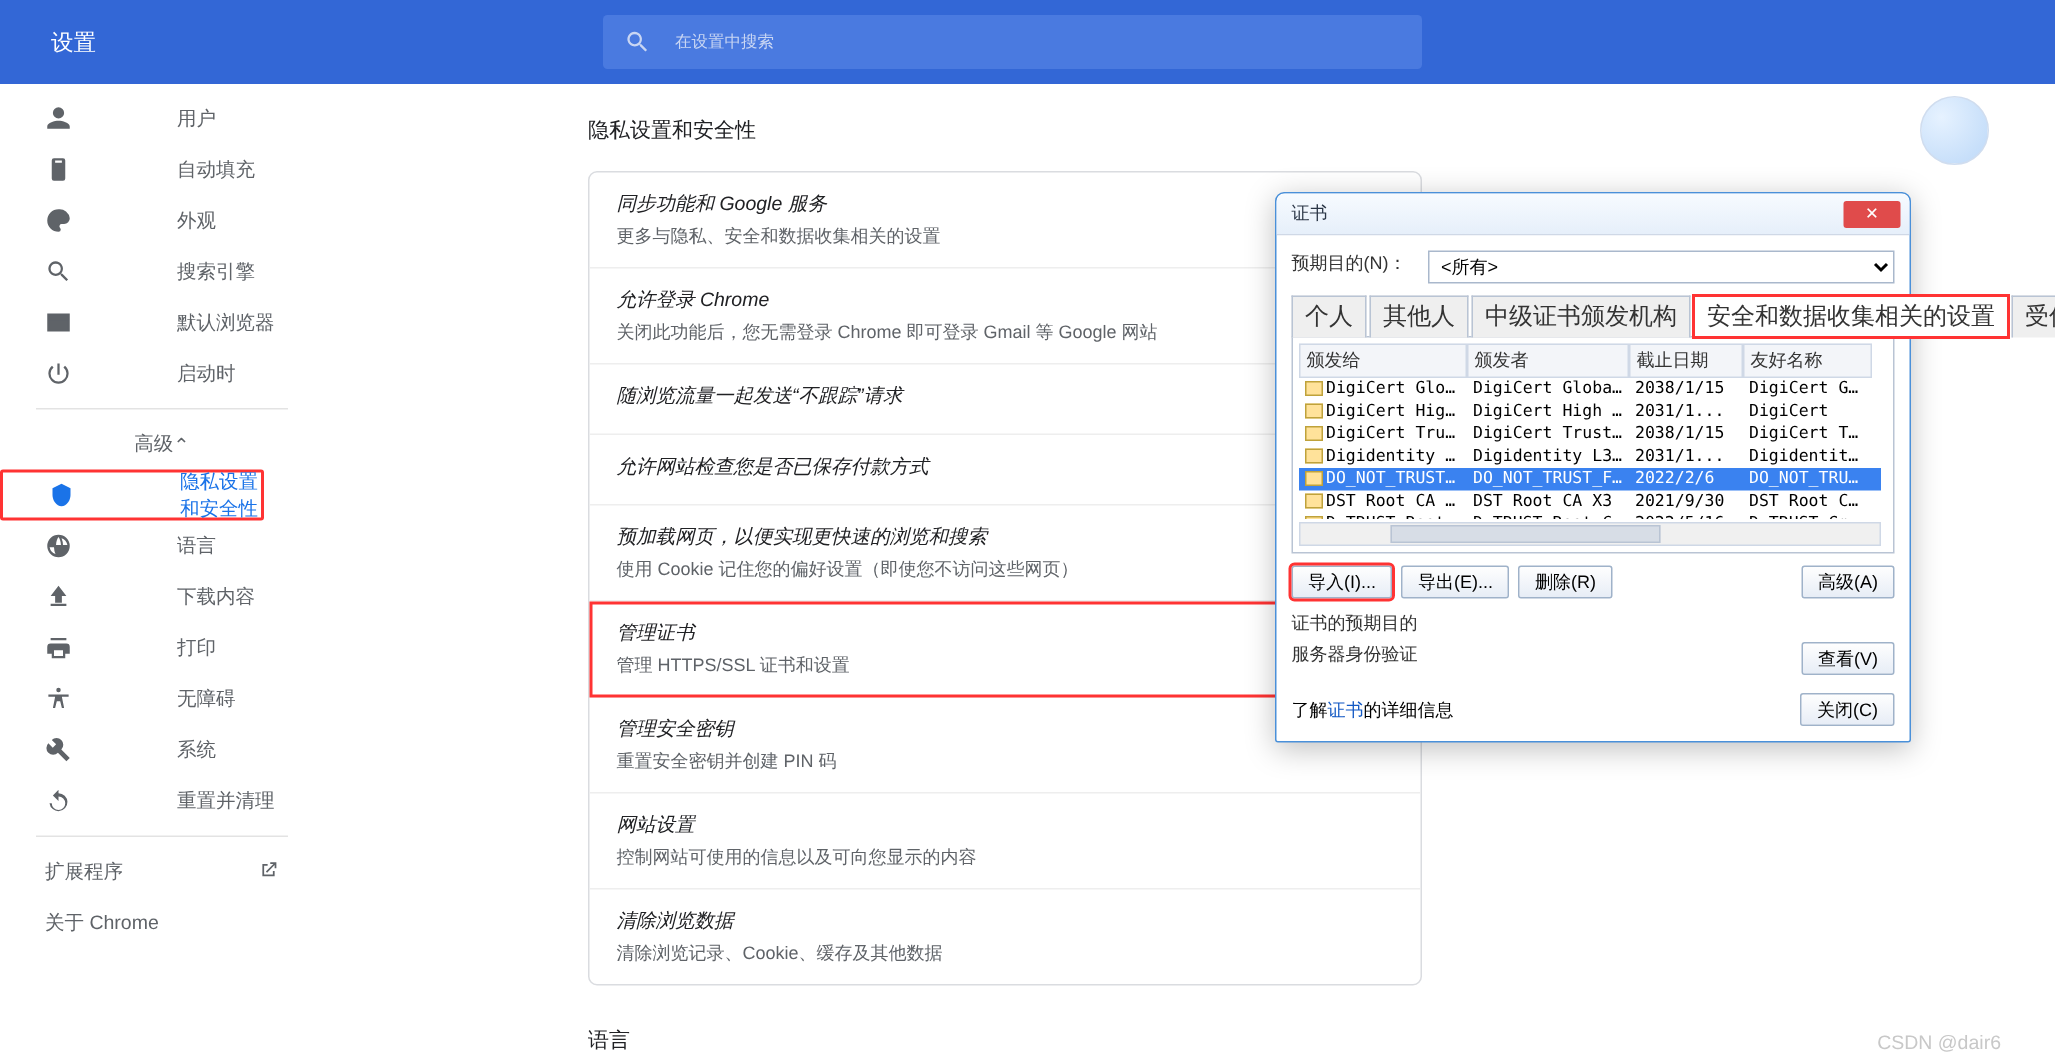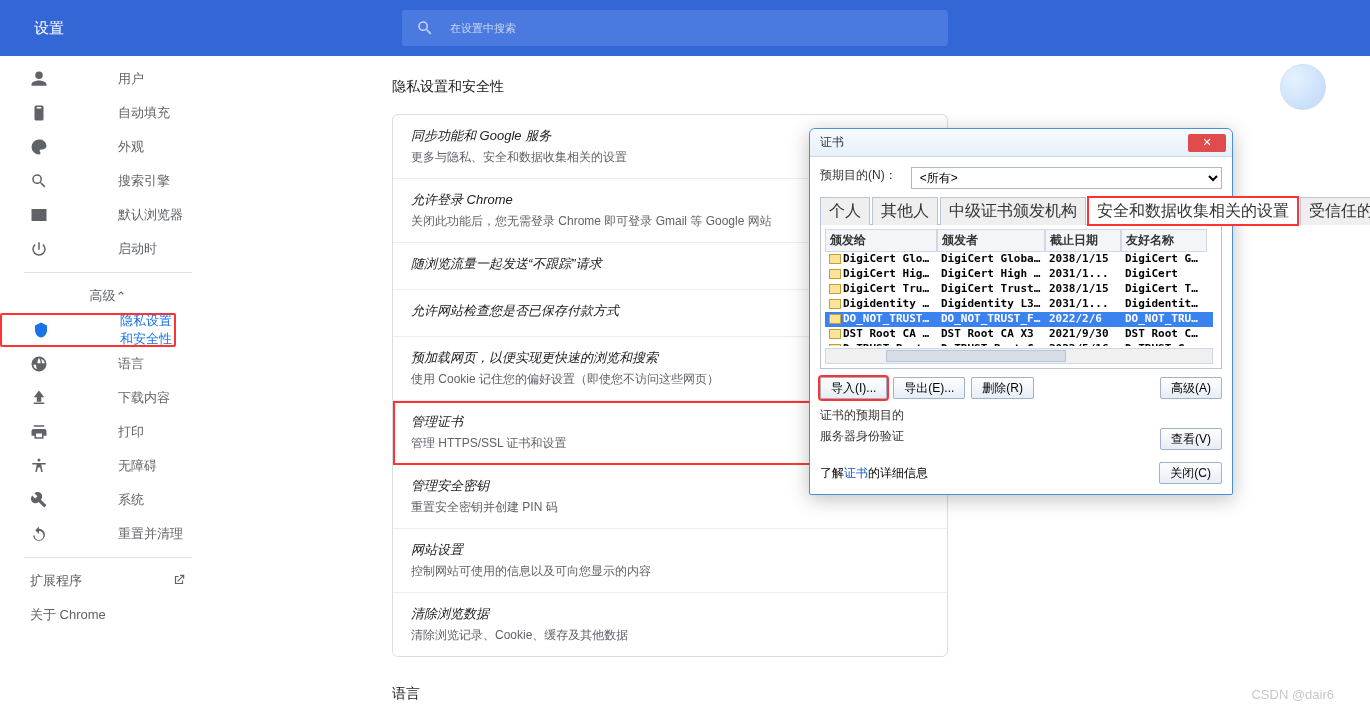--- a/index.html
+++ b/index.html
@@ -22,34 +22,34 @@
   .ext { display:flex; align-items:center; height:34px; padding: 0 30px; color:#5f6368; font-size:13px; justify-content:space-between; cursor:pointer; }
   .main { flex: 1; padding: 22px 0 0 176px; overflow-y: auto; }
   .sect-title { color: #202124; font-size: 14px; margin-bottom: 18px; }
   .card { border: 1px solid #dadce0; border-radius: 6px; width: 556px; }
   .row { padding: 12px 18px; border-bottom: 1px solid #eee; cursor: pointer; position:relative; }
   .row:last-child { border-bottom: none; }
   .row .h { color: #202124; font-size: 13px; margin-bottom: 4px; font-style: italic; }
   .row .s { color: #5f6368; font-size: 12px; }
   .row.hl { outline: 2px solid #f33; outline-offset: -2px; }
   
-  .dlg { position: absolute; left: 809px; top: 128px; width: 424px; background: #fff; border: 1px solid #4a90d9; border-radius: 6px 6px 2px 2px; box-shadow: 0 4px 20px rgba(0,0,0,.25); font-size: 12px; }
+  .dlg { position: absolute; left: 850px; top: 128px; width: 424px; background: #fff; border: 1px solid #4a90d9; border-radius: 6px 6px 2px 2px; box-shadow: 0 4px 20px rgba(0,0,0,.25); font-size: 12px; }
   .dlg-titlebar { height: 28px; background: linear-gradient(#f7fbff,#e6effa); display: flex; align-items: center; padding: 0 6px 0 10px; border-radius: 6px 6px 0 0; border-bottom:1px solid #cfd8e6;}
   .dlg-titlebar .t { flex:1; color:#2b3646; }
   .dlg-close { width: 38px; height: 18px; background: #e04b4b; border-radius: 2px; color:#fff; display:flex; align-items:center; justify-content:center; font-size:11px; cursor:pointer; }
   .dlg-body { padding: 10px 10px 10px 10px; }
   .dlg-row1 { display:flex; align-items:flex-start; margin-bottom:8px; }
   .dlg-row1 label { color:#333; margin-right: 14px; }
   .dlg-row1 select { flex:1; height:22px; border:1px solid #a9b8cc; background:#fff; font-size:12px; padding-left:4px; }
   .tabs { display:flex; gap:2px; margin-bottom: 0; position:relative; }
   .tab { border:1px solid #b9c4d4; border-bottom:none; padding:3px 8px; background:#efefef; color:#333; cursor:pointer; font-size:16px; white-space:nowrap; }
   .tab.sel { background:#fff; position:relative; z-index:2; }
   .tab.hl { outline:2px solid #f33; outline-offset:-1px; }
   .tabs .tabnav { width:14px; display:flex; align-items:center; justify-content:center; border:1px solid #b9c4d4; border-bottom:none; background:#efefef; cursor:pointer;}
-  .listwrap { border:1px solid #b9c4d4; padding:4px 8px 4px 4px; margin-top:-1px; background:#fff;font-weight:bold; }
+  .listwrap { border:1px solid #b9c4d4; padding:4px 8px 4px 4px; margin-top:-1px; background:#fff; }
   .listhead, .listrow { display:grid; grid-template-columns: 112px 108px 76px 86px; }
   .listhead div { border:1px solid #cfd8e6; background:#f3f5f9; padding:2px 4px; font-size:12px; color:#333; }
   .listrows { height: 94px; overflow:hidden; position:relative; }
   .listrow { height:15px; font-size:11px; font-family: Consolas, monospace; white-space:nowrap; overflow:hidden; }
   .listrow div { padding:0 4px; overflow:hidden; text-overflow:ellipsis; }
   .listrow.sel { background:#3a82f0; color:#fff; }
   .listrow .fi { display:inline-block; width:12px; height:10px; border:1px solid #bfa23b; background:#ffe29a; margin-right:2px; vertical-align:middle; }
   .hscroll { height:16px; border:1px solid #cfd8e6; margin-top:2px; position:relative; background:#f0f0f0; }
   .hscroll .thumb { position:absolute; left:60px; top:1px; width:180px; height:12px; background:#d7dde6; border:1px solid #b9c4d4; }
   .btnbar { display:flex; align-items:flex-start; gap:6px; margin-top:8px; }

